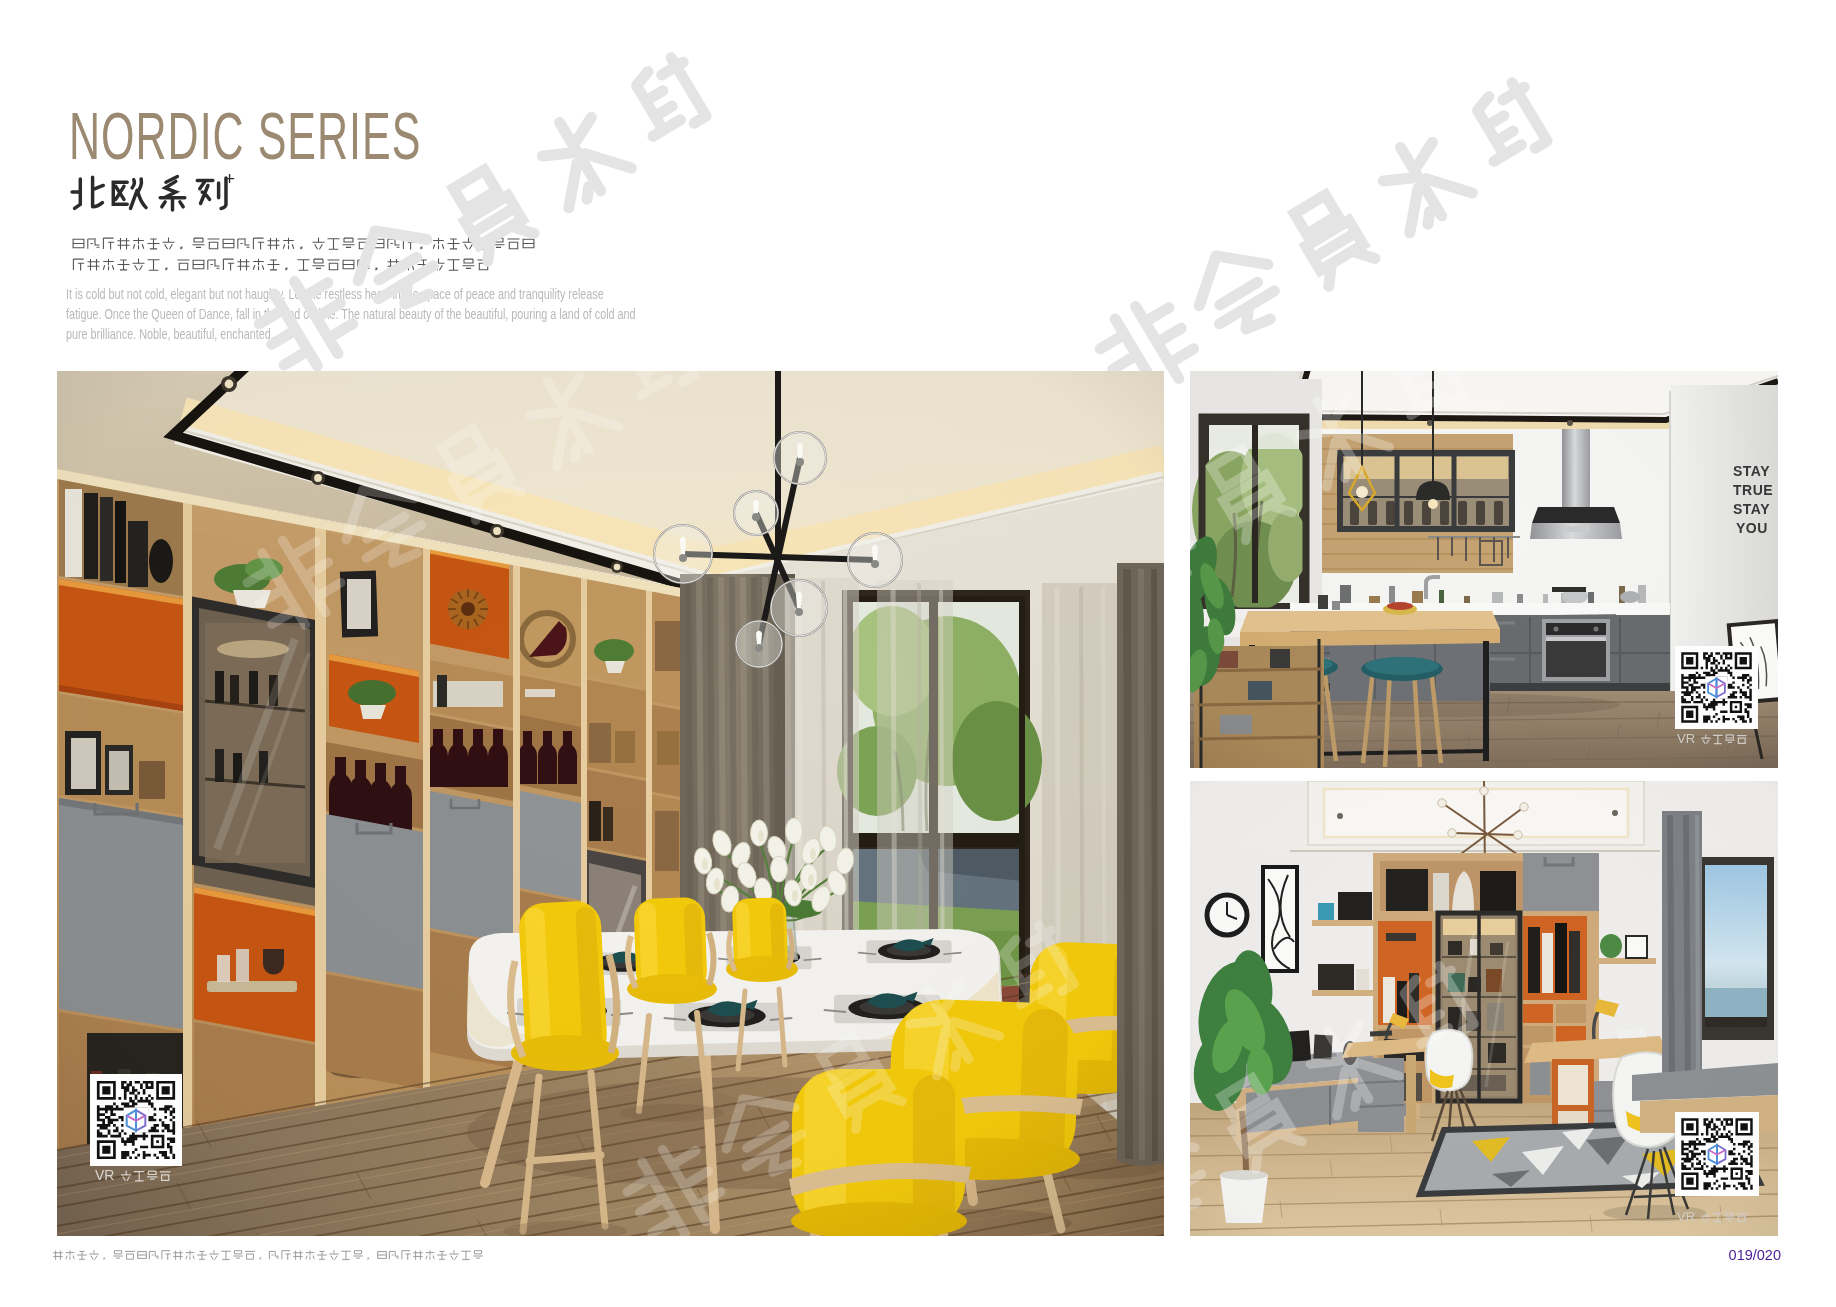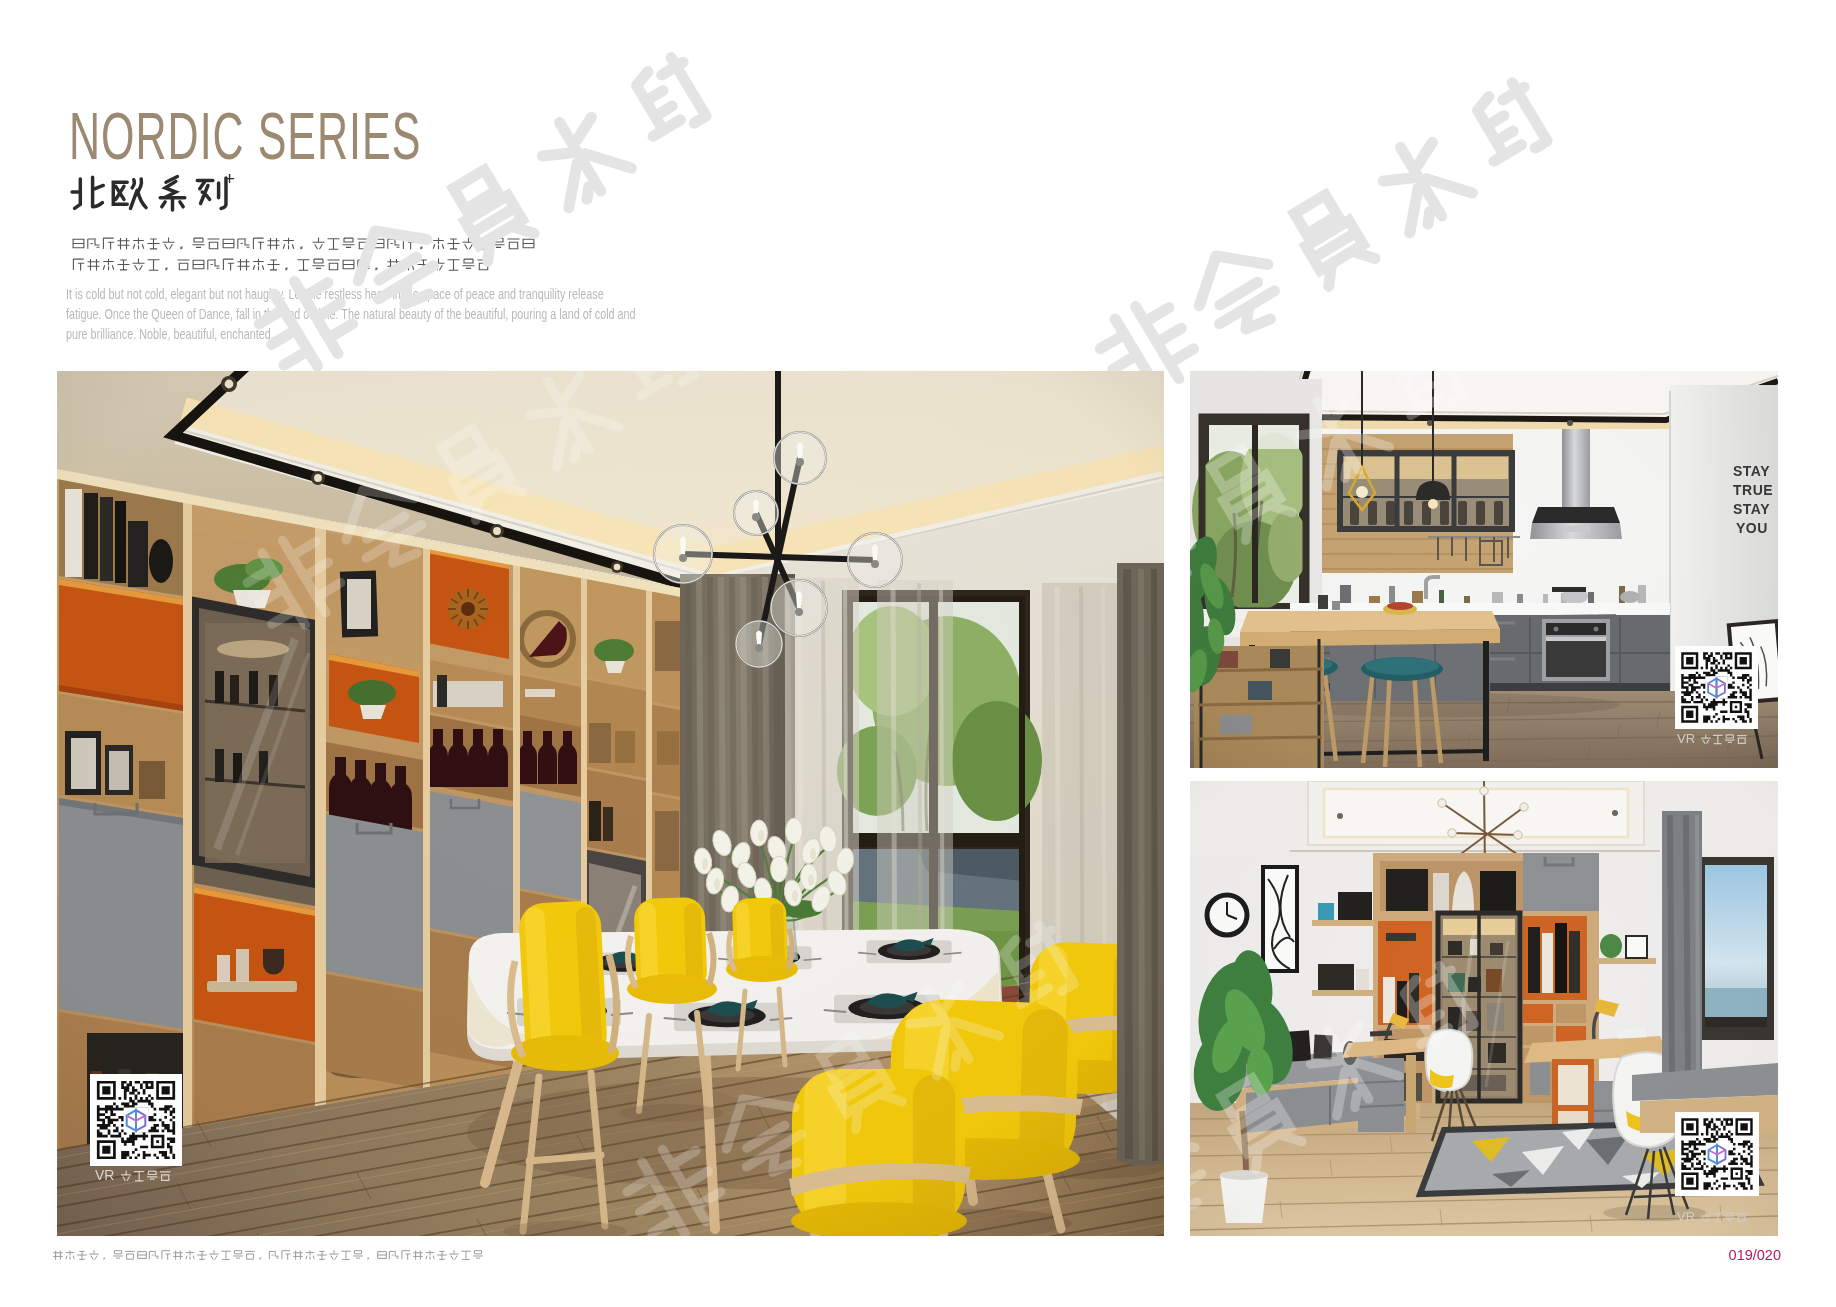--- a/index.html
+++ b/index.html
@@ -1064,13 +1064,13 @@
     <g>
       <text x="487" y="440" font-family="Liberation Sans,sans-serif" font-size="13" fill="#cfccc6">VR</text>
       <path d="M515.8 431.4V434.7M511.0 435.2H520.6M512.7 436.8L515.1 440.7M518.9 436.8L516.5 440.7 M523.0 432.3H532.6M527.8 432.3V440.7M524.0 440.7H531.6 M536.2 431.8H543.4M536.2 431.8V435.0H543.4V431.8M535.0 437.1H544.6M537.8 439.3H541.8 M547.0 432.6H556.6M548.4 435.2H555.2V440.4H548.4Z" stroke="#cfccc6" stroke-width="1.2" fill="none"></path>
     </g>
   </svg>
 
 <svg class="abs" style="left:52px;top:1249px" width="450" height="16" viewBox="0 0 450 16">
     <path d="M1.2 3.8H10.8M1.2 7.4H10.8M3.6 1.7V10.8M8.4 1.7V10.8 M13.8 3.6H22.2M18.0 1.4V6.6M15.0 6.6L13.8 10.2M21.0 6.6L22.2 10.2M18.0 7.4V10.6 M25.2 6.0H34.8M27.4 2.4H32.6M30.0 2.4V10.3M27.1 10.3H32.9 M42.0 1.2V4.6M37.2 5.0H46.8M38.9 6.6L41.3 10.6M45.1 6.6L42.7 10.6 M51.6 8.6L53.0 10.1M53.0 8.4L51.6 10.6 M62.4 1.7H69.6M62.4 1.7V4.8H69.6V1.7M61.2 7.0H70.8M64.0 9.1H68.0 M73.2 2.4H82.8M74.6 5.0H81.4V10.2H74.6Z M85.7 2.6H94.3V9.4H85.7ZM85.7 6.0H94.3 M97.4 2.4V10.2M97.4 2.4H102.6M103.2 1.7V7.2H106.8M99.6 6.0H101.4M104.4 9.0H106.8 M109.9 1.7V10.3M109.9 1.7H118.1M113.5 5.0H118.6M115.7 5.0V10.8 M121.2 3.8H130.8M121.2 7.4H130.8M123.6 1.7V10.8M128.4 1.7V10.8 M133.8 3.6H142.2M138.0 1.4V6.6M135.0 6.6L133.8 10.2M141.0 6.6L142.2 10.2M138.0 7.4V10.6 M145.2 6.0H154.8M147.4 2.4H152.6M150.0 2.4V10.3M147.1 10.3H152.9 M162.0 1.2V4.6M157.2 5.0H166.8M158.9 6.6L161.3 10.6M165.1 6.6L162.7 10.6 M169.2 2.2H178.8M174.0 2.2V10.6M170.2 10.6H177.8 M182.4 1.7H189.6M182.4 1.7V4.8H189.6V1.7M181.2 7.0H190.8M184.0 9.1H188.0 M193.2 2.4H202.8M194.6 5.0H201.4V10.2H194.6Z M207.6 8.6L209.0 10.1M209.0 8.4L207.6 10.6 M217.4 2.4V10.2M217.4 2.4H222.6M223.2 1.7V7.2H226.8M219.6 6.0H221.4M224.4 9.0H226.8 M229.9 1.7V10.3M229.9 1.7H238.1M233.5 5.0H238.6M235.7 5.0V10.8 M241.2 3.8H250.8M241.2 7.4H250.8M243.6 1.7V10.8M248.4 1.7V10.8 M253.8 3.6H262.2M258.0 1.4V6.6M255.0 6.6L253.8 10.2M261.0 6.6L262.2 10.2M258.0 7.4V10.6 M265.2 6.0H274.8M267.4 2.4H272.6M270.0 2.4V10.3M267.1 10.3H272.9 M282.0 1.2V4.6M277.2 5.0H286.8M278.9 6.6L281.3 10.6M285.1 6.6L282.7 10.6 M289.2 2.2H298.8M294.0 2.2V10.6M290.2 10.6H297.8 M302.4 1.7H309.6M302.4 1.7V4.8H309.6V1.7M301.2 7.0H310.8M304.0 9.1H308.0 M315.6 8.6L317.0 10.1M317.0 8.4L315.6 10.6 M325.7 2.6H334.3V9.4H325.7ZM325.7 6.0H334.3 M337.4 2.4V10.2M337.4 2.4H342.6M343.2 1.7V7.2H346.8M339.6 6.0H341.4M344.4 9.0H346.8 M349.9 1.7V10.3M349.9 1.7H358.1M353.5 5.0H358.6M355.7 5.0V10.8 M361.2 3.8H370.8M361.2 7.4H370.8M363.6 1.7V10.8M368.4 1.7V10.8 M373.8 3.6H382.2M378.0 1.4V6.6M375.0 6.6L373.8 10.2M381.0 6.6L382.2 10.2M378.0 7.4V10.6 M385.2 6.0H394.8M387.4 2.4H392.6M390.0 2.4V10.3M387.1 10.3H392.9 M402.0 1.2V4.6M397.2 5.0H406.8M398.9 6.6L401.3 10.6M405.1 6.6L402.7 10.6 M409.2 2.2H418.8M414.0 2.2V10.6M410.2 10.6H417.8 M422.4 1.7H429.6M422.4 1.7V4.8H429.6V1.7M421.2 7.0H430.8M424.0 9.1H428.0" stroke="#9a9a9a" stroke-width="1" fill="none"></path>
   </svg>
 
-<div class="abs" style="left:1681px;top:1247px;width:100px;text-align:right;font-size:14.5px;color:#be185d;">019/020</div>
+<div class="abs" style="left:1681px;top:1247px;width:100px;text-align:right;font-size:14.5px;color:#4c1d95;">019/020</div>
 
 </body></html>

